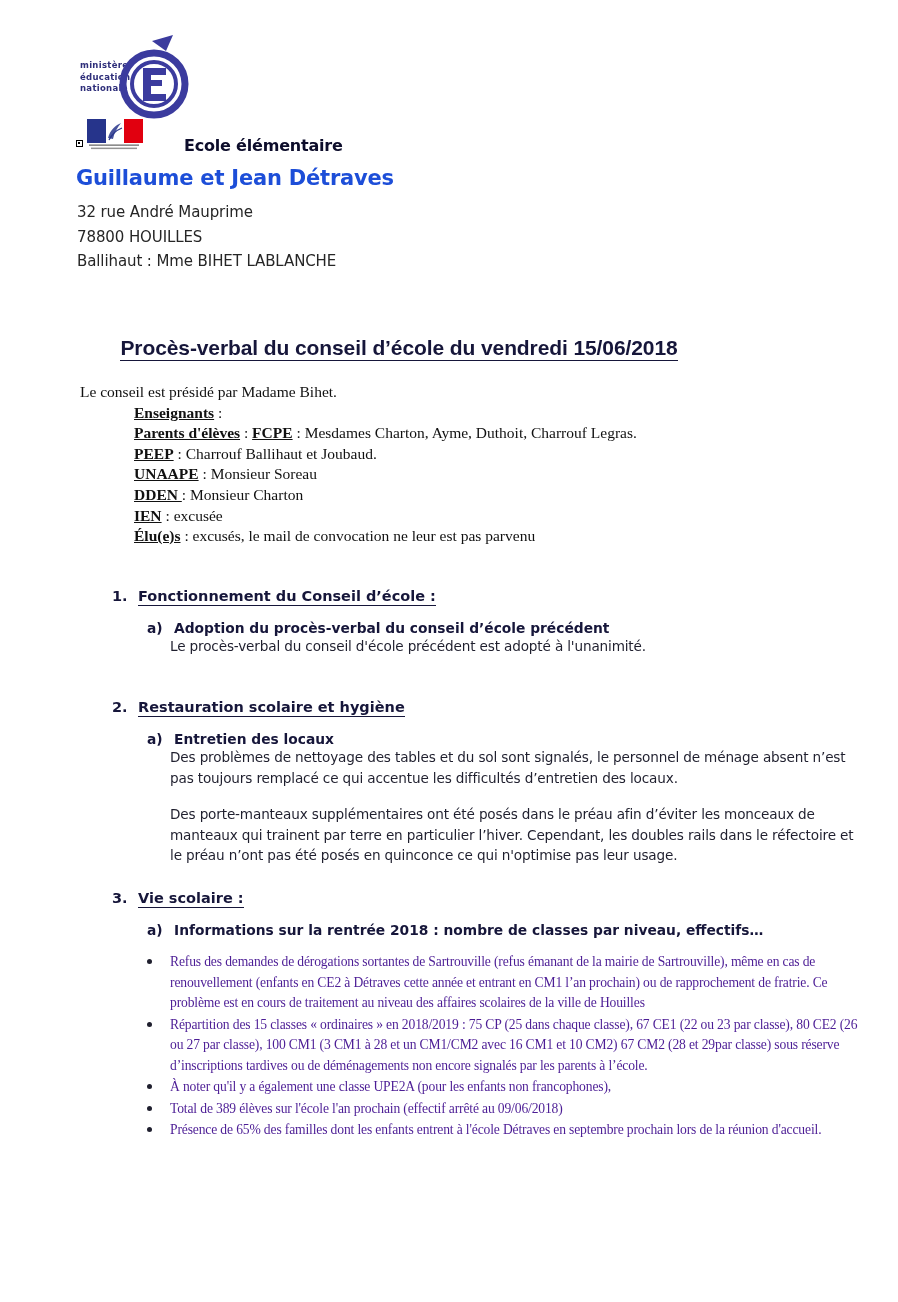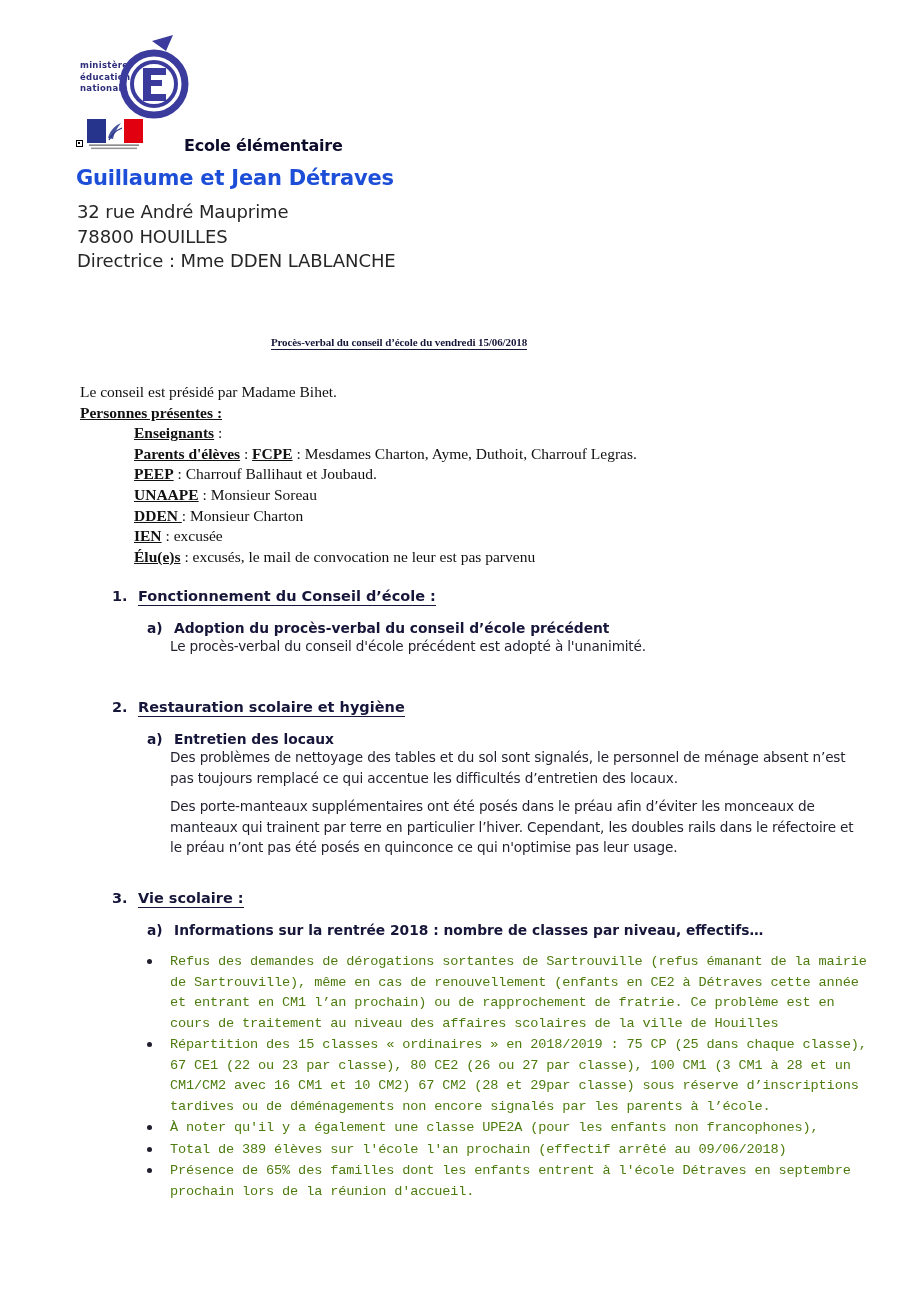--- a/index.html
+++ b/index.html
@@ -109,36 +109,36 @@
     font-weight: bold;
     color: #1d4ed8;
     letter-spacing: -0.2px;
   }
 
   .addr {
     position: absolute;
     left: 1px;
     top: 170px;
     font-family: "DejaVu Sans", sans-serif;
-    font-size: 18px;
+    font-size: 15px;
     line-height: 24.5px;
     color: #262626;
     letter-spacing: -0.1px;
   }
   .addr div { white-space: nowrap; }
 
   
   .doc-title {
     position: absolute;
     left: 0;
     top: 336px;
     width: 798px;
     text-align: center;
-    font-family: Liberation Serif, serif;
-    font-size: 11px;
+    font-family: Liberation Sans, sans-serif;
+    font-size: 21px;
     font-weight: bold;
     color: #16163a;
     letter-spacing: -0.1px;
   }
   .doc-title span {
     border-bottom: 1.6px solid #16163a;
     padding-bottom: 1px;
   }
 
   
@@ -218,24 +218,24 @@
   .blist {
     margin-top: 14px;
     margin-left: 0;
     width: 760px;
   }
   .bitem {
     position: relative;
     padding-left: 58px;
     margin-bottom: 1px;
     width: 702px;
-    font-family: Liberation Mono, monospace;
+    font-family: Liberation Serif, serif;
     font-size: 13.6px;
     line-height: 20.5px;
-    color: #4d7c0f;
+    color: #4c1d95;
     letter-spacing: -0.15px;
   }
   .bdot {
     position: absolute;
     left: 35px;
     top: 7px;
     width: 5px;
     height: 5px;
     border-radius: 50%;
     background: #1f1f2e;
@@ -284,34 +284,31 @@
       </svg>
 
       <div class="sq-bullet"></div>
 
       <div class="school-name-1">Ecole élémentaire</div>
       <div class="school-name-2">Guillaume et Jean Détraves</div>
 
       <div class="addr">
         <div>32 rue André Mauprime</div>
         <div>78800 HOUILLES</div>
-        <div>Directrice : Mme DDEN LABLANCHE</div>
+        <div>Ballihaut : Mme BIHET LABLANCHE</div>
       </div>
     </div>
   </div>
 
   <div class="doc-title">
     <span>Procès-verbal du conseil d’école du vendredi 15/06/2018</span>
   </div>
 
   <div class="serif-block">
     <div class="line">Le conseil est présidé par Madame Bihet.</div>
-    <div class="line">
-      <span class="u b">Personnes présentes :</span>
-    </div>
 
     <div class="line ind1">
       <span class="u b">Enseignants</span><span> :</span>
     </div>
 
     <div class="line ind1">
       <span class="u b">Parents d'élèves</span><span> : </span><span class="u b">FCPE</span><span> : Mesdames Charton, Ayme, Duthoit, Charrouf Legras.</span>
     </div>
 
     <div class="line ind1">
@@ -352,21 +349,21 @@
     <div class="sec" style="left:112px; top:699px;">
       <div class="sec-head">
         <span class="sec-num">2.</span>
         <span class="t">Restauration scolaire et hygiène</span>
       </div>
       <div class="sub-head">
         <span class="sub-letter">a)</span>
         <span>Entretien des locaux</span>
       </div>
       <div class="para">Des problèmes de nettoyage des tables et du sol sont signalés, le personnel de ménage absent n’est pas toujours remplacé ce qui accentue les difficultés d’entretien des locaux.</div>
-      <div class="para" style="margin-top:8px;">Des porte-manteaux supplémentaires ont été posés dans le préau afin d’éviter les monceaux de manteaux qui trainent par terre en particulier l’hiver. Cependant, les doubles rails dans le réfectoire et le préau n’ont  pas été posés en quinconce ce qui n'optimise pas leur usage.</div>
+      <div class="para" style="margin-top:16px;">Des porte-manteaux supplémentaires ont été posés dans le préau afin d’éviter les monceaux de manteaux qui trainent par terre en particulier l’hiver. Cependant, les doubles rails dans le réfectoire et le préau n’ont  pas été posés en quinconce ce qui n'optimise pas leur usage.</div>
     </div>
 
     <div class="sec" style="left:112px; top:890px;">
       <div class="sec-head">
         <span class="sec-num">3.</span>
         <span class="t">Vie scolaire :</span>
       </div>
       <div class="sub-head">
         <span class="sub-letter">a)</span>
         <span>Informations sur la rentrée 2018 : nombre de classes par niveau, effectifs…</span>

